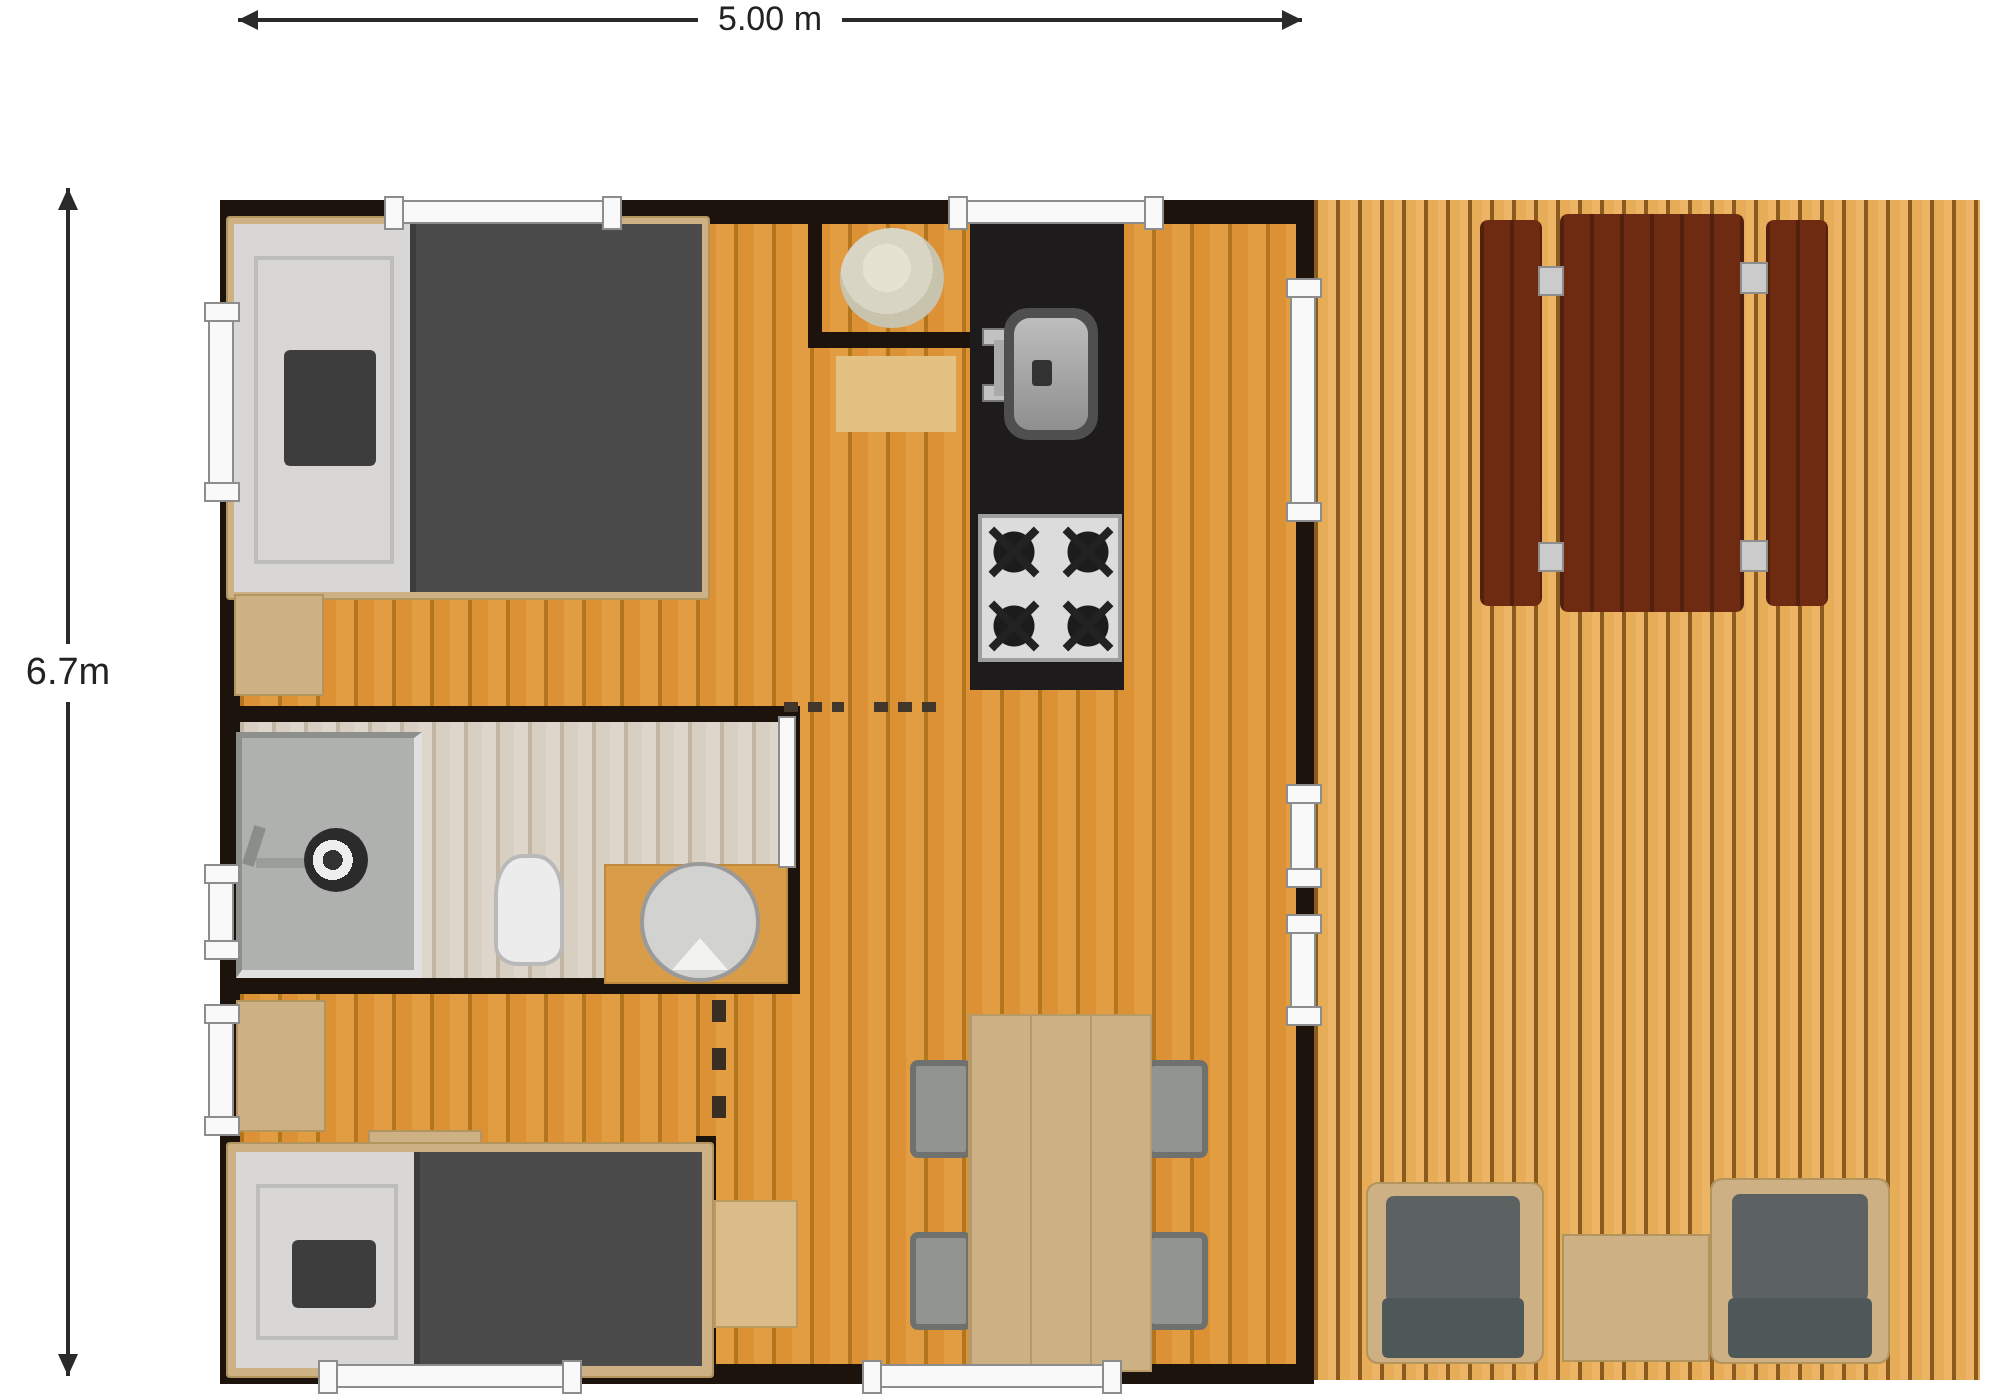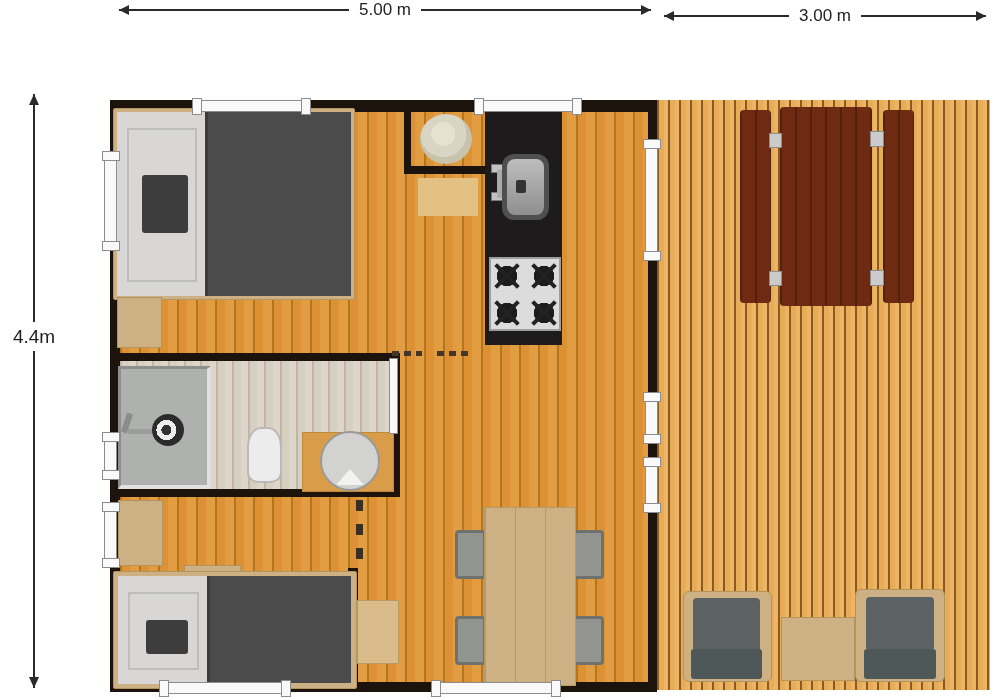--- a/index.html
+++ b/index.html
@@ -74,31 +74,25 @@
 <body>
 
 <div id="canvas">
 
   <div class="dim-h" style="left:119px;top:1px;width:532px;height:18px;">
     <div class="line"></div>
     <div class="ar l"></div>
     <div class="ar r"></div>
     <div class="dim-lab">5.00 m</div>
   </div>
-  <div class="dim-h" style="left:664px;top:7px;width:322px;height:18px;">
-    <div class="line"></div>
-    <div class="ar l"></div>
-    <div class="ar r"></div>
-    <div class="dim-lab">3.00 m</div>
-  </div>
   <div class="dim-v" style="left:25px;top:94px;width:18px;height:594px;">
     <div class="line"></div>
     <div class="ar u"></div>
     <div class="ar d"></div>
-    <div class="dim-lab v">4.4m</div>
+    <div class="dim-lab v">6.7m</div>
   </div>
 
   <div class="deckf" style="left:657px;top:100px;width:333px;height:590px;"></div>
   <div class="picnic" style="left:740px;top:110px;width:31px;height:193px;"></div>
   <div class="picnic" style="left:780px;top:107px;width:92px;height:199px;"></div>
   <div class="picnic" style="left:883px;top:110px;width:31px;height:193px;"></div>
   <div class="bracket" style="left:769px;top:133px;width:13px;height:15px;"></div>
   <div class="bracket" style="left:769px;top:271px;width:13px;height:15px;"></div>
   <div class="bracket" style="left:870px;top:131px;width:14px;height:16px;"></div>
   <div class="bracket" style="left:870px;top:270px;width:14px;height:16px;"></div>

